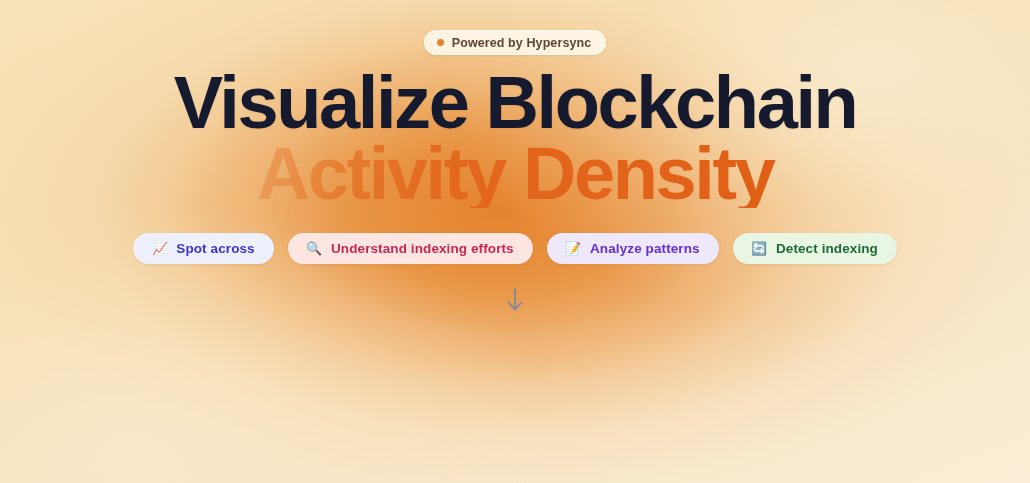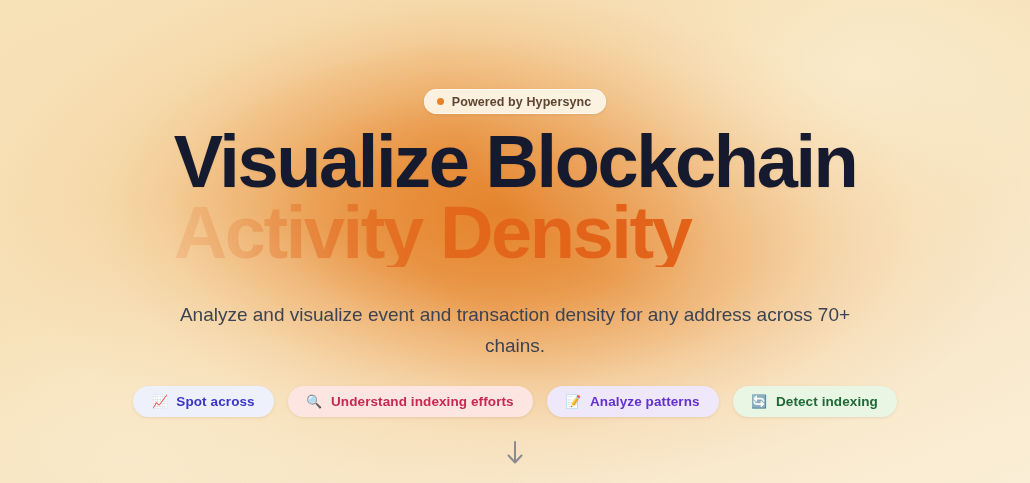--- a/index.html
+++ b/index.html
@@ -70,21 +70,21 @@
     z-index: 5;
     width: 1030px;
     height: 483px;
     display: flex;
     flex-direction: column;
     align-items: center;
   }
 
   
   .badge {
-    margin-top: 89px;
+    margin-top: 30px;
     height: 25px;
     display: inline-flex;
     align-items: center;
     gap: 8px;
     padding: 0 15px 0 13px;
     border-radius: 999px;
     background: rgba(253,246,232,0.92);
     box-shadow: 0 1px 3px rgba(150,95,35,0.16), inset 0 0 0 1px rgba(255,255,255,0.5);
     font-size: 12.5px;
     font-weight: bold;
@@ -97,20 +97,21 @@
     height: 7px;
     border-radius: 50%;
     background: #e8802a;
     flex: 0 0 auto;
   }
 
   
   .headline {
     margin: 0;
     padding: 0;
+    text-align: center;
     font-size: 74px;
     line-height: 0.92;
     font-weight: bold;
     letter-spacing: -2.4px;
     font-family: "Liberation Sans", sans-serif;
   }
   .headline-l1 {
     display: block;
     margin-top: 14px;
     color: #161a2e;
@@ -203,21 +204,20 @@
     <div class="badge">
       <span class="badge-dot"></span>
       <span>Powered by Hypersync</span>
     </div>
 
     <h1 class="headline">
       <span class="headline-l1">Visualize Blockchain</span>
       <span class="headline-l2">Activity Density</span>
     </h1>
 
-    <p class="subtitle">Analyze and visualize event and transaction density for any address across 70+ chains.</p>
 
     <div class="pill-row">
 
       <div class="pill pill-trends">
         <span class="pill-icon">📈</span>
         <span>Spot across</span>
       </div>
 
       <div class="pill pill-indexing">
         <span class="pill-icon">🔍</span>

